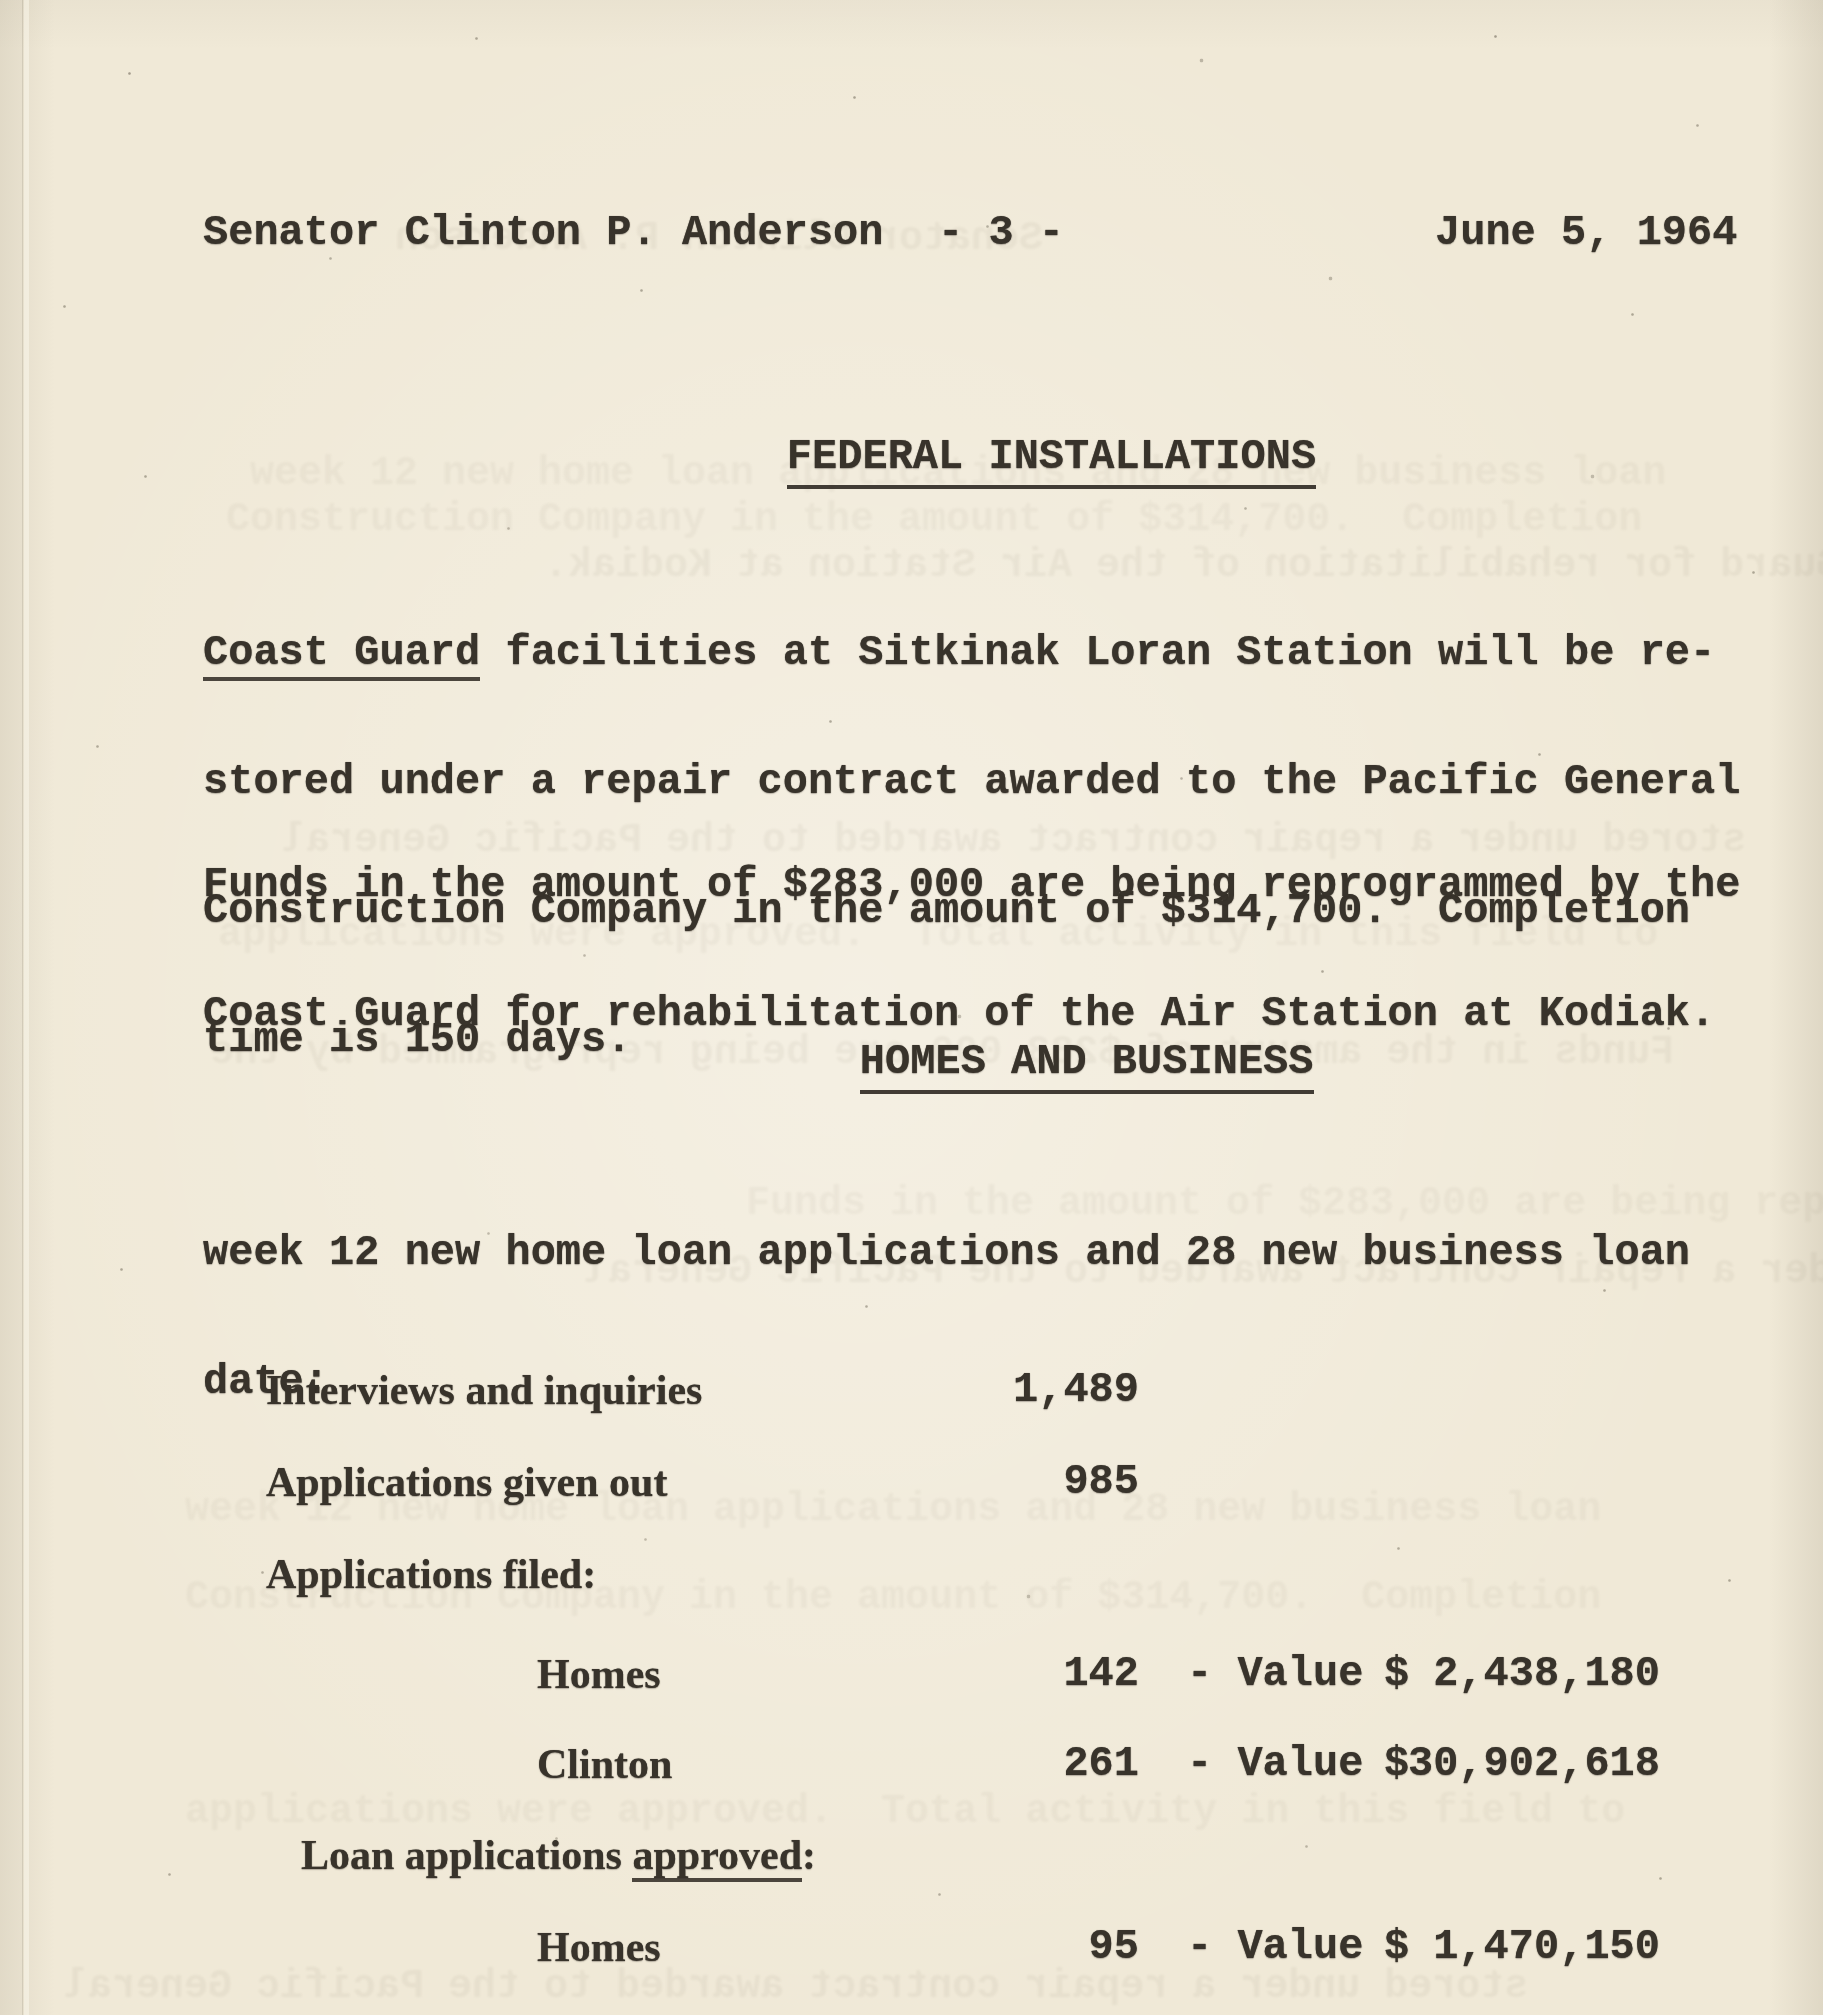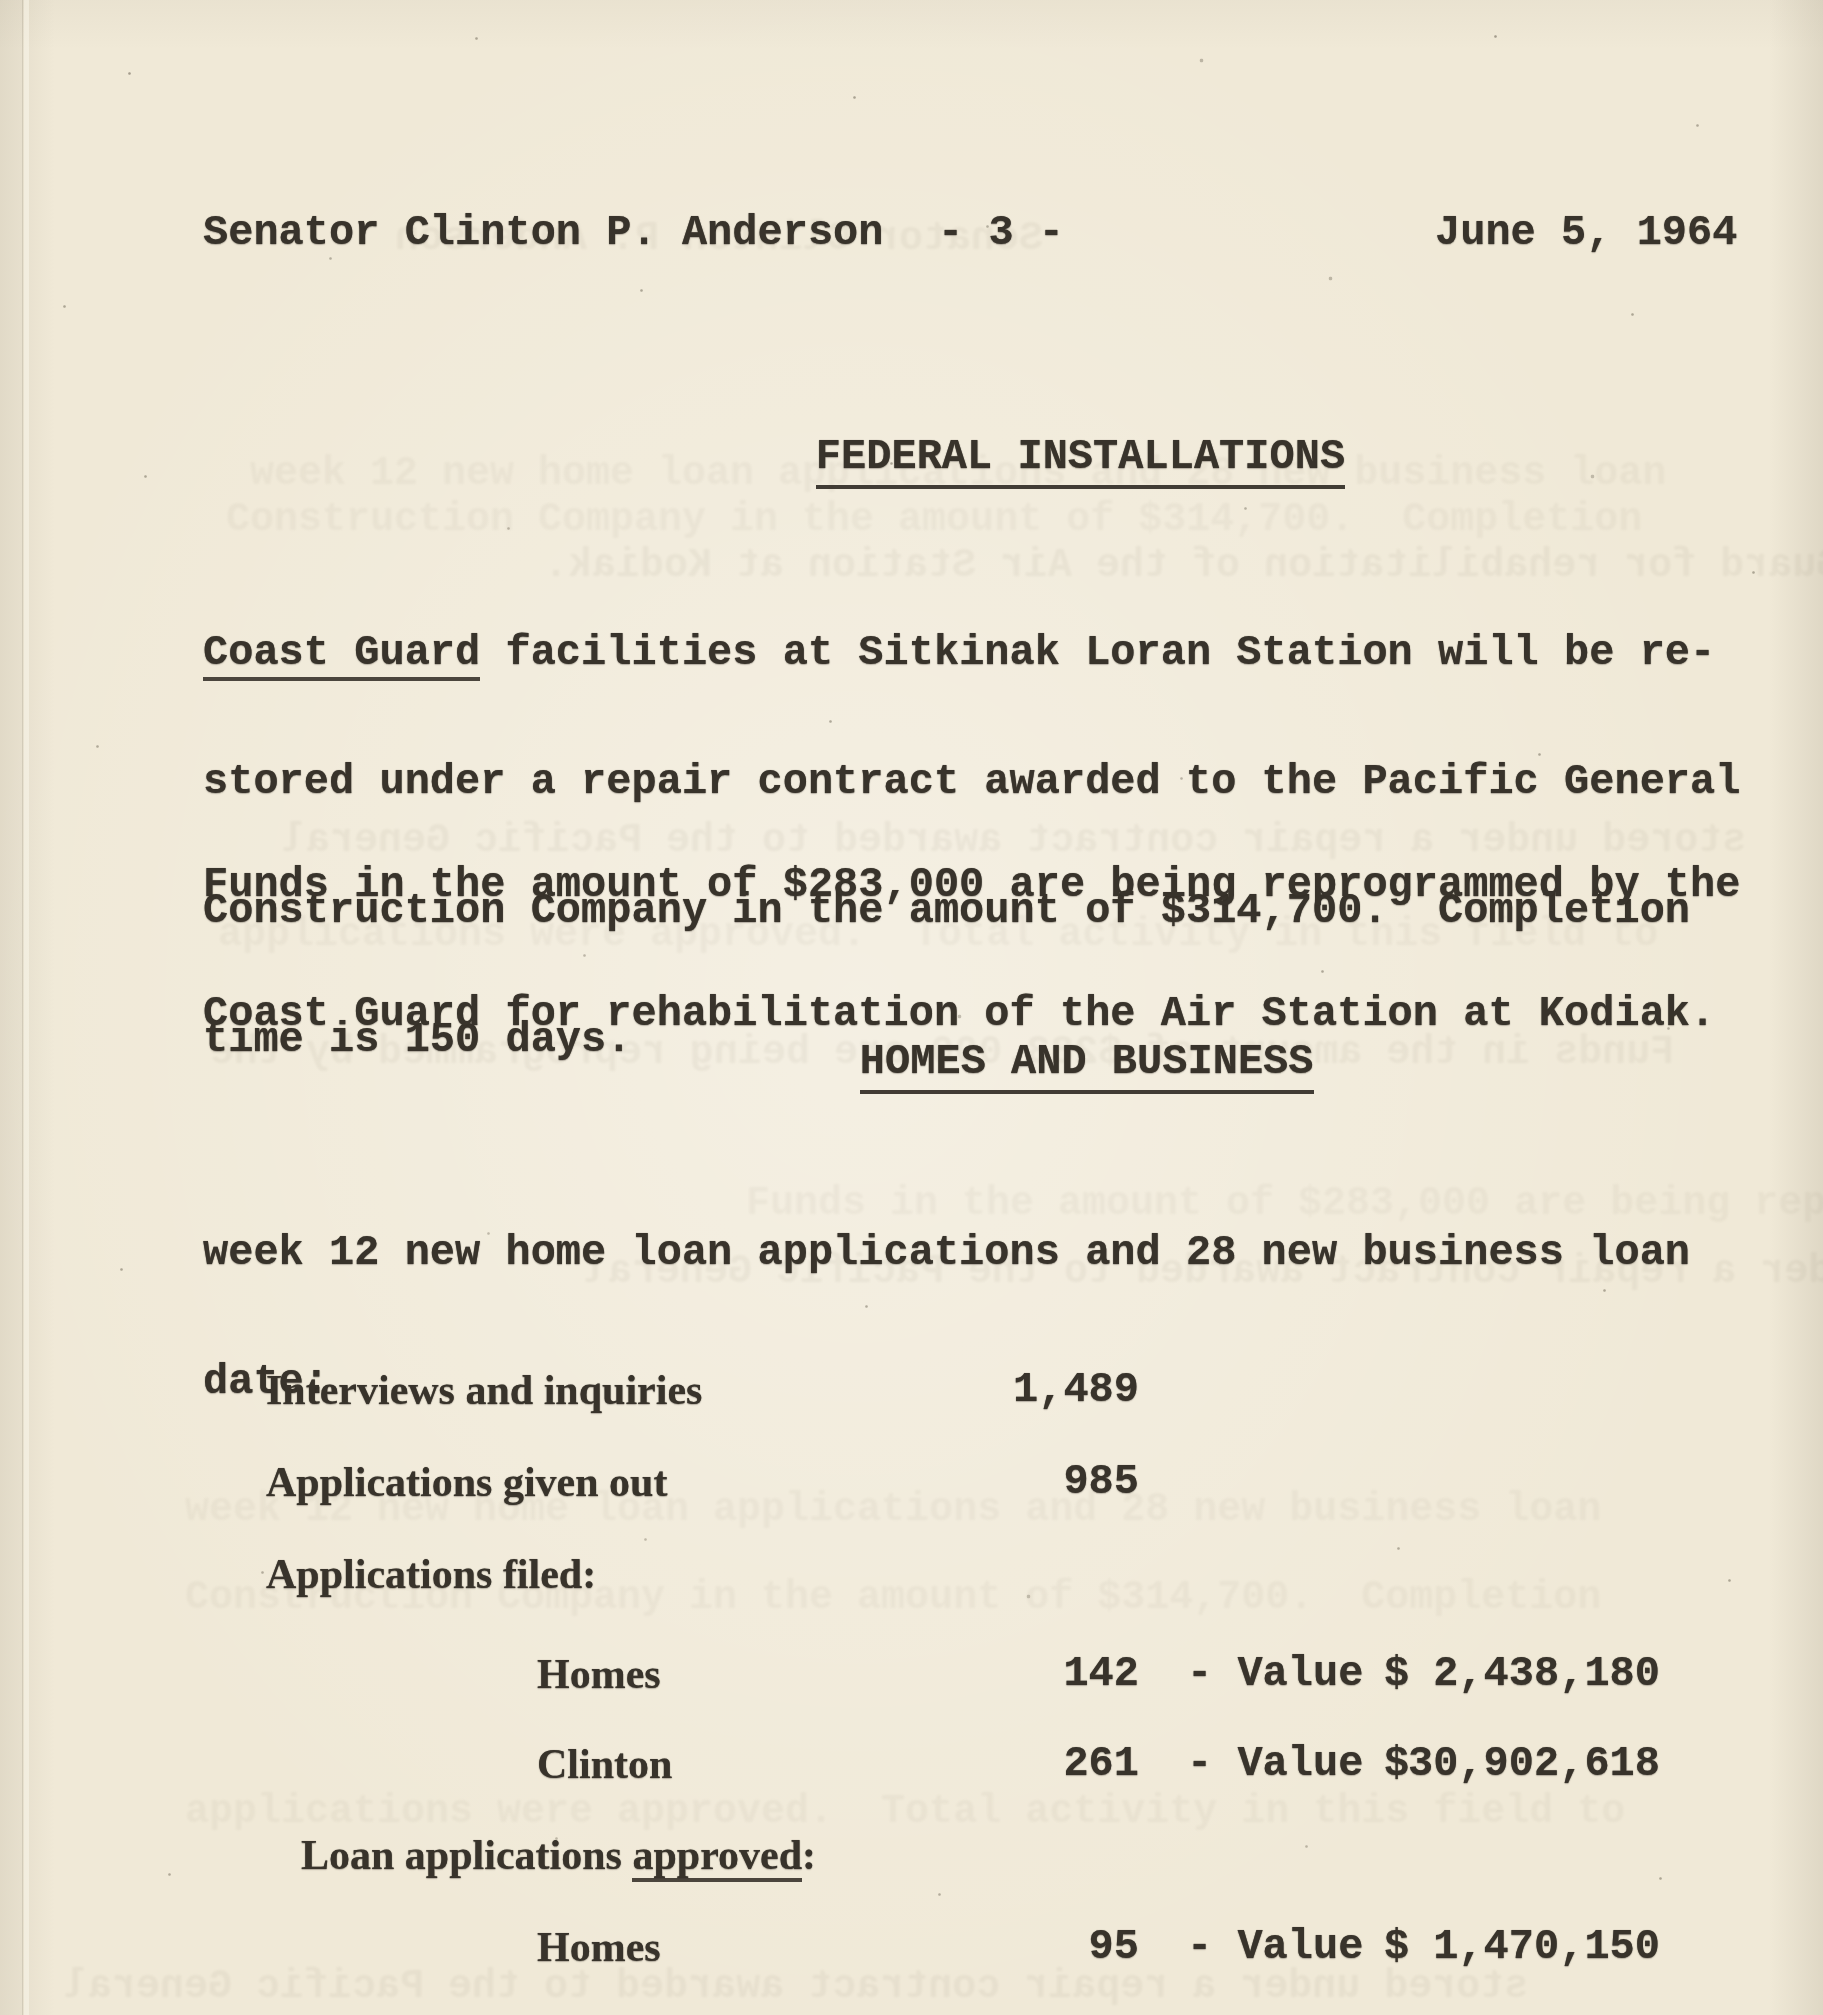--- a/index.html
+++ b/index.html
@@ -101,21 +101,21 @@
   <div class="ghost" style="top:1251px;left:584px;">stored under a repair contract awarded to the Pacific General</div>
   <div class="ghost ltr" style="top:1489px;left:185px;">week 12 new home loan applications and 28 new business loan</div>
   <div class="ghost ltr" style="top:1577px;left:185px;">Construction Company in the amount of $314,700.  Completion</div>
   <div class="ghost ltr" style="top:1791px;left:185px;">applications were approved.  Total activity in this field to</div>
   <div class="ghost" style="top:1966px;left:64px;">stored under a repair contract awarded to the Pacific General</div>
 
   <div class="txt abs" style="left:203px;top:212px;">Senator Clinton P. Anderson</div>
   <div class="txt abs" style="left:938px;top:212px;">- 3 -</div>
   <div class="txt abs" style="left:1435px;top:212px;">June 5, 1964</div>
 
-  <div class="txt abs heading" style="left:715px;top:393px;">
+  <div class="txt abs heading" style="left:686px;top:393px;">
     <span class="u2">FEDERAL INSTALLATIONS</span>
   </div>
 
   <div class="txt abs" style="left:203px;top:546px;">
     <div><span class="u">Coast Guard</span><span> facilities at Sitkinak Loran Station will be re-</span></div>
     <div>stored under a repair contract awarded to the Pacific General</div>
     <div>Construction Company in the amount of $314,700.  Completion</div>
     <div>time is 150 days.</div>
   </div>
 

